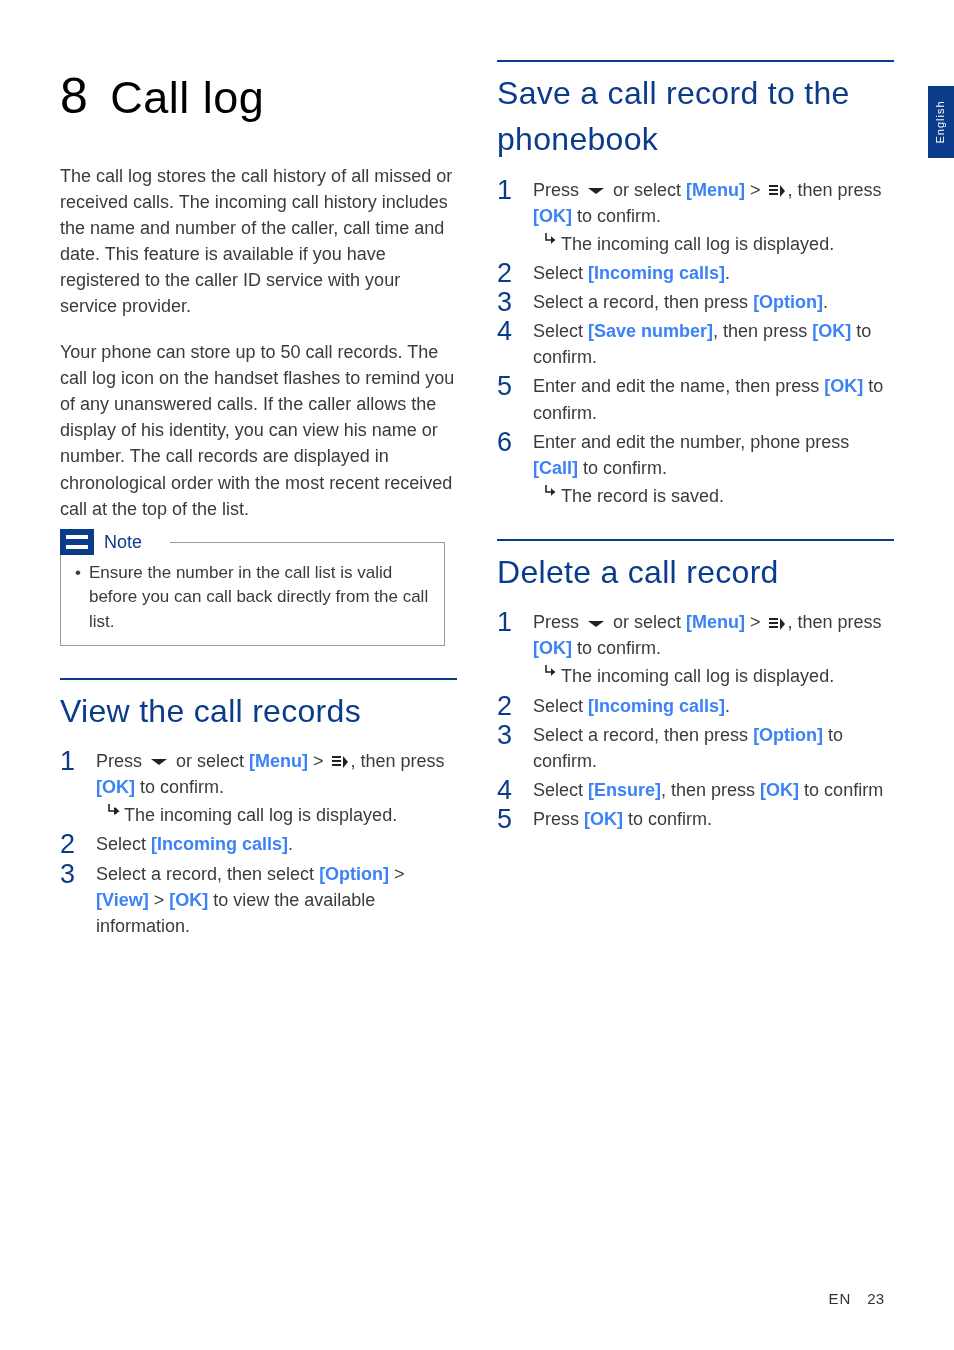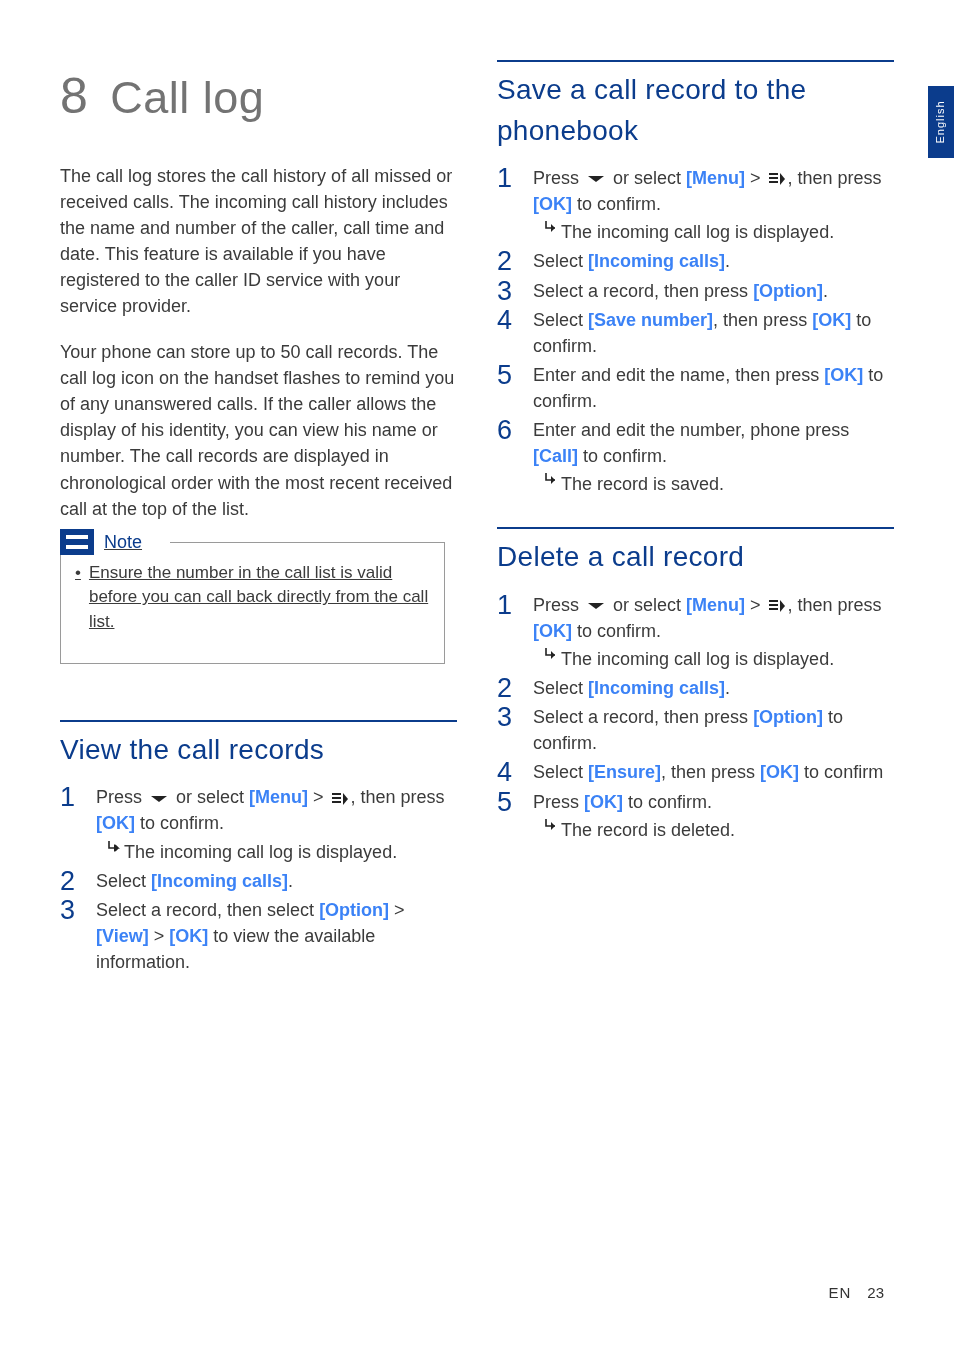--- a/index.html
+++ b/index.html
@@ -16,43 +16,42 @@
   }
   .page{
     display:flex;
     gap:40px;
     padding:60px 60px 0 60px;
     box-sizing:border-box;
     width:100%;
   }
   .col{flex:1;min-width:0;}
   h1{
-    color:#737373;
+    color:#000000;
     font-weight:300;
     font-size:45px;
     margin:0 0 30px 0;
     letter-spacing:0.5px;
   }
   h1 .chnum{font-size:50px;margin-right:22px;}
   h2{
     color:#0b3c8c;
     font-weight:300;
-    font-size:28px;
+    font-size:32px;
     margin:30px 0 14px 0;
     border-top:2px solid #0b3c8c;
     padding-top:8px;
     letter-spacing:0.3px;
   }
   h2.first{margin-top:0;padding-top:0;border-top:2px solid #0b3c8c;padding-top:8px;}
   .intro{margin:9px 0 20px 0;}
   .notebox{
     border:1px solid #9a9a9a;
     margin:18px 12px 28px 0;
-    padding:0 0 28px 0;
-    text-decoration:underline;
+    padding:0 0 10px 0;
   }
   .notehdr{
     display:flex;
     align-items:center;
     gap:10px;
     background:#fff;
     margin-top:-14px;
     margin-left:-1px;
     padding-left:0;
     width:110px;
@@ -111,28 +110,28 @@
     color:#fff;
     font-size:11px;
     letter-spacing:1px;
     display:flex;
     align-items:center;
     justify-content:center;
   }
   .langtab span{transform:rotate(-90deg);white-space:nowrap;}
   .footer{
     position:absolute;
-    bottom:46px;
+    bottom:40px;
     right:70px;
     font-size:15px;
     color:#333;
   }
   .footer .en{letter-spacing:1px;margin-right:16px;}
   svg.inline{vertical-align:middle;margin:0 2px;}
-  .sep{margin-top:56px;}
+  .sep{margin-top:32px;}
 </style>
 </head>
 <body>
 
 <div class="langtab">
     <span>English</span>
   </div>
 
 <div class="page">
 
@@ -252,27 +251,20 @@
         <span>Select </span><span class="bold">[Incoming calls]</span><span>.</span>
       </li>
       <li>
         <span>Select a record, then press </span><span class="bold">[Option]</span><span> to confirm.</span>
       </li>
       <li>
         <span>Select </span><span class="bold">[Ensure]</span><span>, then press </span><span class="bold">[OK]</span><span> to confirm</span>
       </li>
       <li>
         <span>Press </span><span class="bold">[OK]</span><span> to confirm.</span>
-        <div class="result">
-          <svg class="resarrow" width="18" height="16" viewBox="0 0 18 16">
-              <path d="M3 2 V9 H12" stroke="#222" stroke-width="1.6" fill="none"></path>
-              <path d="M12 9 L8 5 V13 Z" fill="#222"></path>
-            </svg>
-          <span>The record is deleted.</span>
-        </div>
       </li>
     </ol>
   </div>
 </div>
 
 <div class="footer">
   <span class="en">EN</span><span>23</span>
 </div>
 
 </body></html>

